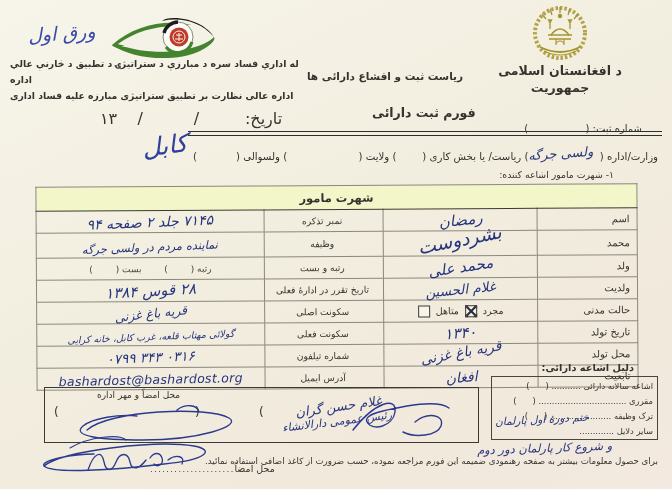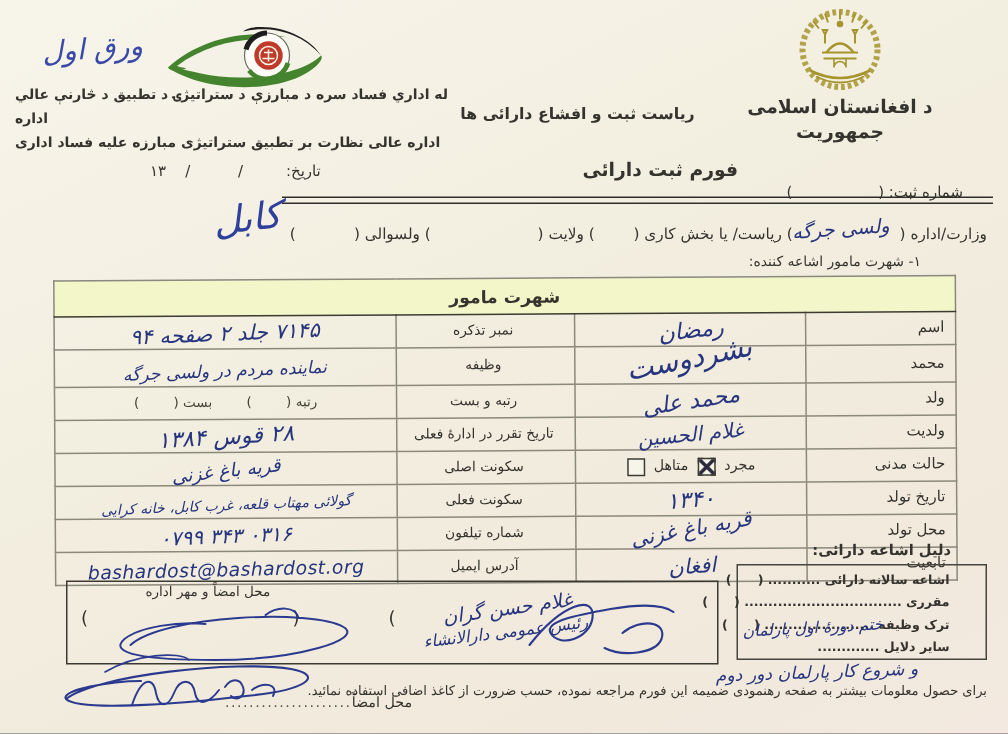--- a/index.html
+++ b/index.html
@@ -15,22 +15,22 @@
   .hw{color:#27357e;font-style:italic;letter-spacing:.3px;white-space:nowrap;}
 
   
   .page-note{left:28px;top:22px;font-size:19px;color:#3a49a8;transform:rotate(-4deg);}
   .eye-logo{left:104px;top:11px;}
   .office-lines{left:10px;top:56px;width:292px;font-size:9.3px;font-weight:bold;line-height:16px;text-align:left;}
   .emblem{left:522px;top:3px;}
   .republic{left:468px;top:62px;width:184px;font-size:12.5px;font-weight:bold;line-height:17px;text-align:center;}
   .directorate{left:296px;top:70px;width:178px;font-size:10.5px;font-weight:bold;text-align:center;}
   .regno{right:30px;top:123px;font-size:10px;}
-  .form-title{left:372px;top:105px;width:120px;font-size:12.5px;font-weight:bold;text-align:right;}
-  .date-line{left:100px;top:109px;font-size:10px;}
+  .form-title{left:372px;top:105px;width:120px;font-size:12.5px;font-weight:bold;text-align:left;}
+  .date-line{left:100px;top:109px;font-size:16px;}
   .dbl-rule{left:188px;top:131px;width:474px;height:3px;border-top:1.5px solid #2e2e2a;border-bottom:1.5px solid #2e2e2a;}
 
   .org-line{right:14px;top:151px;font-size:10.2px;}
   .org-ministry{left:528px;top:146px;font-size:13px;transform:rotate(-4deg);}
   .org-province{left:142px;top:131px;font-size:25px;color:#2f3f9c;transform:rotate(-7deg);}
   .section1{right:58px;top:169px;font-size:9.3px;}
 
   
   .form-table{position:absolute;left:36px;top:185px;width:601px;border-collapse:collapse;
     transform:rotate(-0.35deg);border:1.5px solid #3b3a33;table-layout:fixed;}
@@ -46,21 +46,21 @@
   .marital{display:flex;direction:rtl;align-items:center;justify-content:center;gap:6px;font-size:9.5px;}
   .cbox{width:10px;height:10px;border:1.2px solid #3b3a33;display:inline-block;background:#f7f5ea;}
   .cbox.checked{background-image:
      linear-gradient(45deg,transparent 42%,#2a2a3c 42%,#2a2a3c 58%,transparent 58%),
      linear-gradient(135deg,transparent 42%,#2a2a3c 42%,#2a2a3c 58%,transparent 58%);}
   .ltr{direction:ltr;unicode-bidi:embed;}
 
   
   .reason-title{right:38px;top:362px;font-size:9.8px;font-weight:600;text-align:center;}
   .reason-box{left:491px;top:376px;width:167px;height:64px;border:1.3px solid #47463e;
-    font-size:8.4px;line-height:15px;padding:2px 24px;box-sizing:border-box;font-weight:bold;}
+    font-size:8.4px;line-height:15px;padding:2px 4px;box-sizing:border-box;}
   .reason-other-hw{left:495px;top:413px;font-size:10.5px;transform:rotate(-3deg);}
   .reason-cont{left:477px;top:441px;font-size:11.5px;transform:rotate(-2deg);}
 
   
   .approval-box{left:44px;top:387px;width:433px;height:54px;border:1.5px solid #3a3a33;}
   .appr-title{right:8px;top:2px;font-size:9px;}
   .appr-name{right:96px;top:11px;font-size:13px;transform:rotate(-8deg);}
   .appr-pos{right:86px;top:27px;font-size:11px;transform:rotate(-7deg);}
   .paren{font-size:12px;color:#35332e;direction:ltr;}
   .seal-label{left:52px;top:2px;font-size:9px;}

